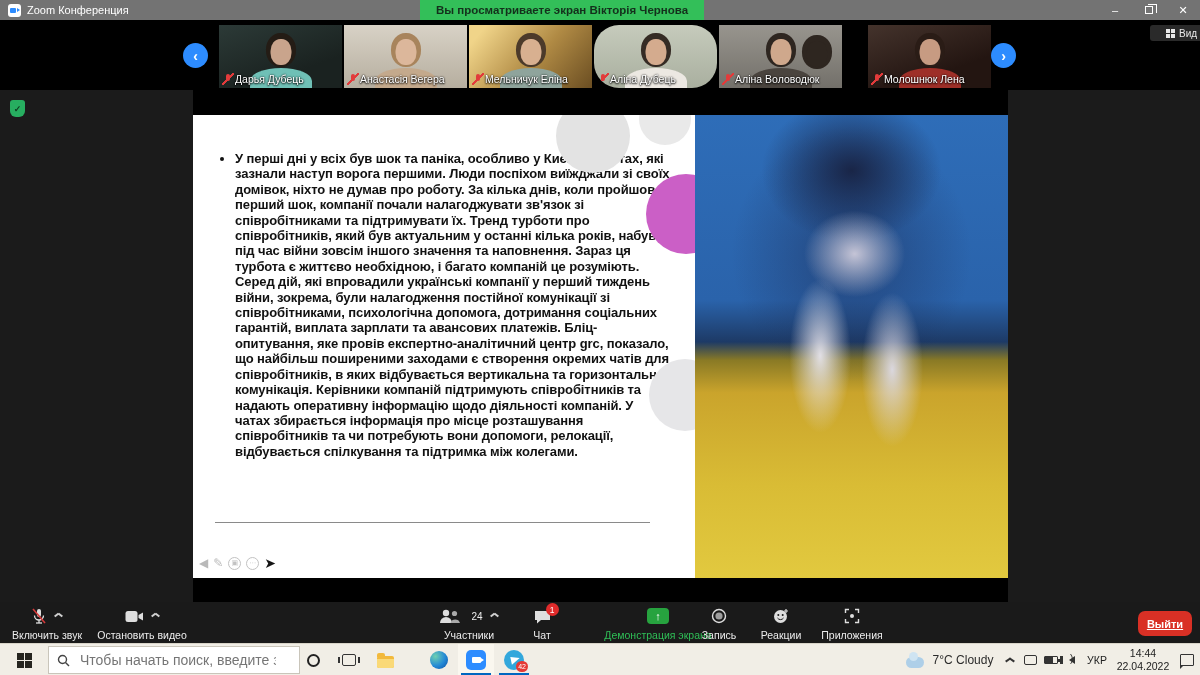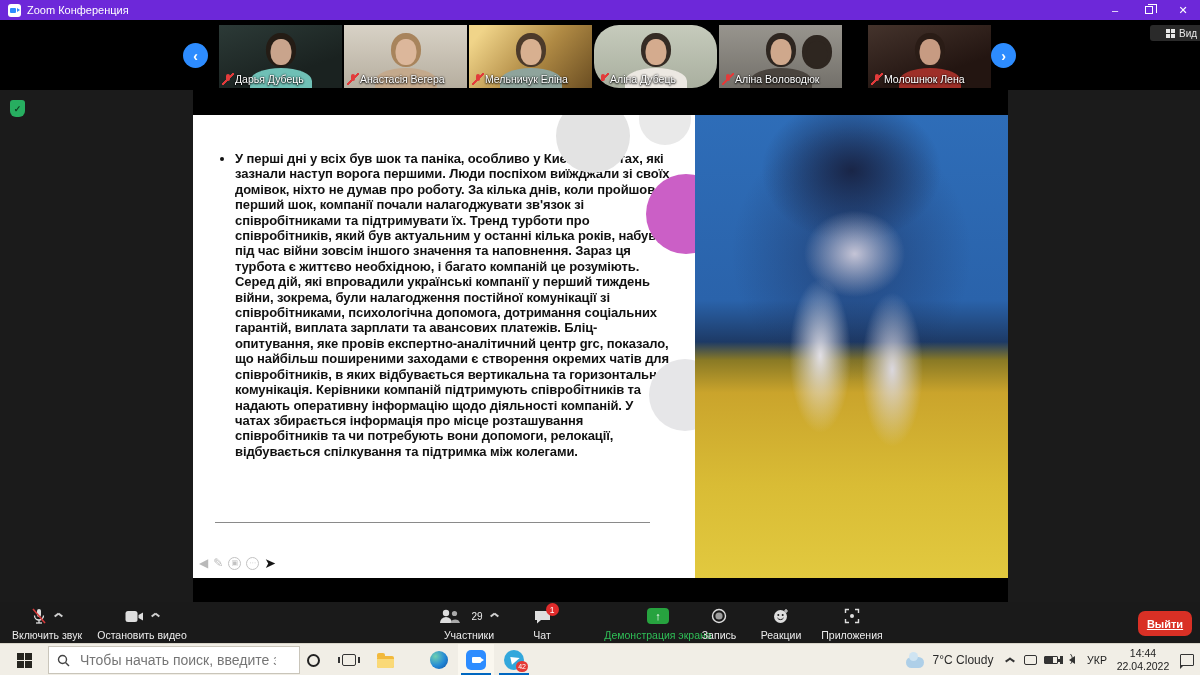--- a/index.html
+++ b/index.html
@@ -1,20 +1,20 @@
 <!DOCTYPE html>
 <html><head>
 <meta charset="utf-8">
 <style>
   html,body{margin:0;padding:0;background:#000;}
   *{box-sizing:border-box;font-family:"Liberation Sans",sans-serif;}
   .screen{position:relative;width:1200px;height:675px;overflow:hidden;background:#1b1b1b;}
 
   
-  .titlebar{position:absolute;left:0;top:0;width:1200px;height:20px;background:#6d28d9;display:flex;align-items:center;}
+  .titlebar{position:absolute;left:0;top:0;width:1200px;height:20px;background:#737373;display:flex;align-items:center;}
   .tb-appicon{width:13px;height:13px;background:#fff;border-radius:3px;margin:0 6px 0 8px;position:relative;}
   .tb-appicon:after{content:"";position:absolute;left:2px;top:4px;width:6px;height:5px;background:#2d8cff;border-radius:1px;}
   .tb-appicon:before{content:"";position:absolute;left:8.5px;top:4.5px;border-left:3px solid #2d8cff;border-top:2px solid transparent;border-bottom:2px solid transparent;}
   .tb-title{color:#fff;font-size:11px;}
   .share-banner{position:absolute;left:420px;top:0;height:20px;padding:0 16px;background:#33bf59;color:#14301c;font-size:11.5px;font-weight:700;display:flex;align-items:center;}
   .view-settings{position:absolute;left:797px;top:0;height:20px;padding:0 14px;background:#232323;color:#f0f0f0;font-size:11.5px;font-weight:700;display:flex;align-items:center;gap:7px;}
   .vs-caret{width:0;height:0;border-left:4px solid transparent;border-right:4px solid transparent;border-top:5px solid #cfcfcf;}
   .win-controls{position:absolute;right:0;top:0;height:20px;display:flex;}
   .win-btn{width:34px;height:20px;color:#fff;font-size:11px;display:flex;align-items:center;justify-content:center;}
   .win-max-glyph{width:8px;height:8px;border:1px solid #fff;position:relative;}
@@ -138,20 +138,21 @@
   .action-ic:after{content:"";position:absolute;left:-1px;bottom:-4px;border-right:4px solid transparent;border-top:4px solid #333;}
 </style>
 </head>
 <body>
 
 <div class="screen">
 
   <div class="titlebar">
     <div class="tb-appicon"></div>
     <div class="tb-title">Zoom Конференция</div>
+    <div class="share-banner">Вы просматриваете экран Вікторія Чернова</div>
     <div class="win-controls">
       <div class="win-btn">–</div>
       <div class="win-btn">
           <span class="win-max-glyph"></span>
         </div>
       <div class="win-btn">✕</div>
     </div>
   </div>
 
   <div class="strip">
@@ -276,21 +277,21 @@
     </div>
 
     <div class="tbtn" id="btn-participants">
       <div class="icon-row">
         <svg width="22" height="15" viewBox="0 0 22 15">
           <circle cx="7" cy="4" r="3.2" fill="#dedede"></circle>
           <path d="M1 14 a6 6 0 0 1 12 0 z" fill="#dedede"></path>
           <circle cx="15.5" cy="4.5" r="2.6" fill="#a9a9a9"></circle>
           <path d="M11.5 14 a5 5 0 0 1 9.5 0 z" fill="#a9a9a9"></path>
         </svg>
-        <span class="count">29</span>
+        <span class="count">24</span>
         <span class="chev"></span>
       </div>
       <span class="lbl">Участники</span>
     </div>
 
     <div class="tbtn" id="btn-chat">
       <div class="icon-row" style="position:relative;">
         <svg width="17" height="15" viewBox="0 0 17 15">
           <path d="M1 2 h15 v9 h-9 l-4 3.5 v-3.5 h-2 z" fill="#dedede"></path>
         </svg>

